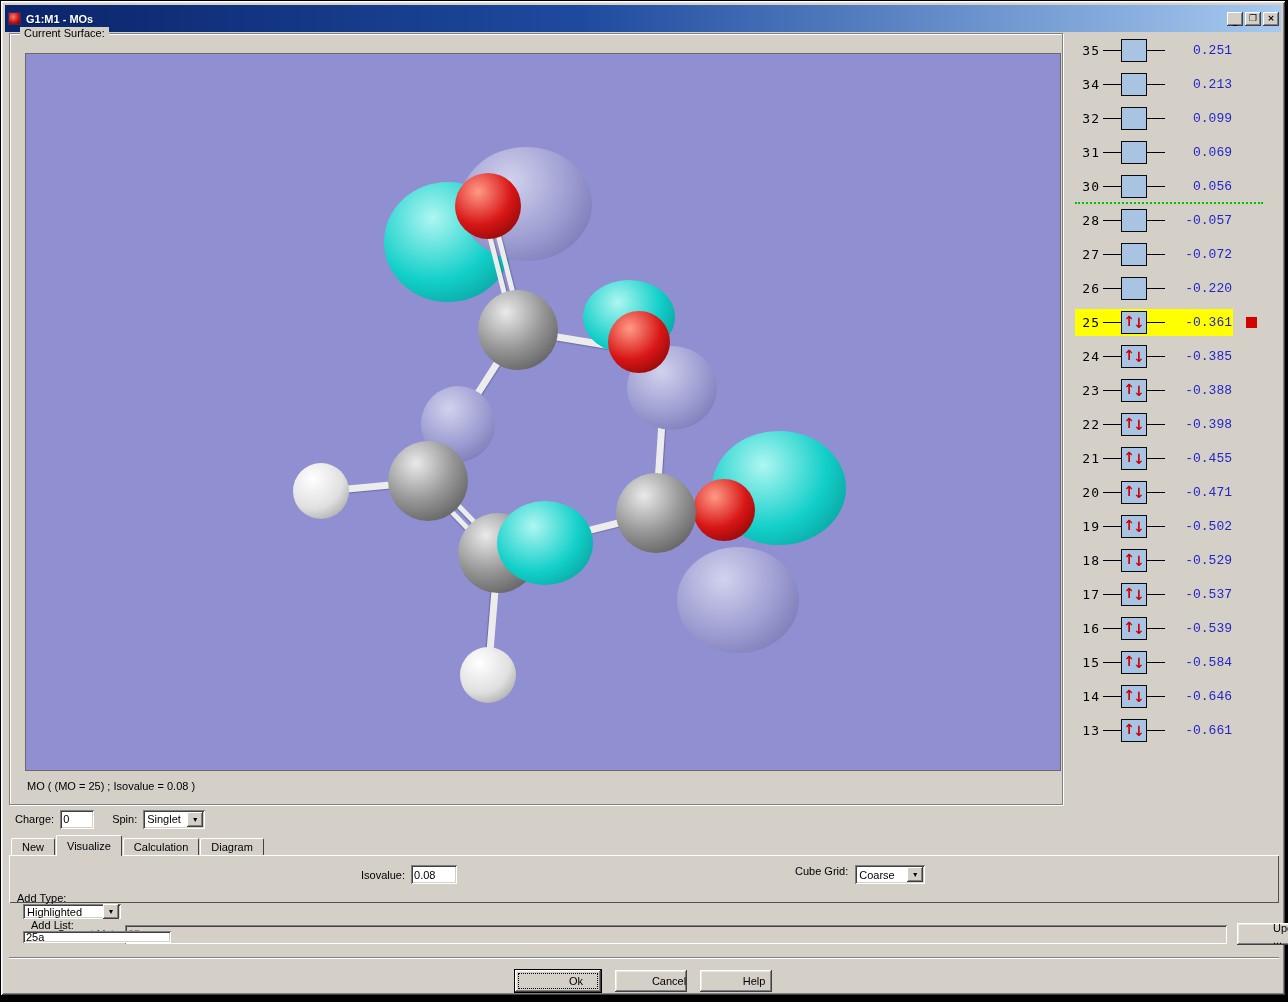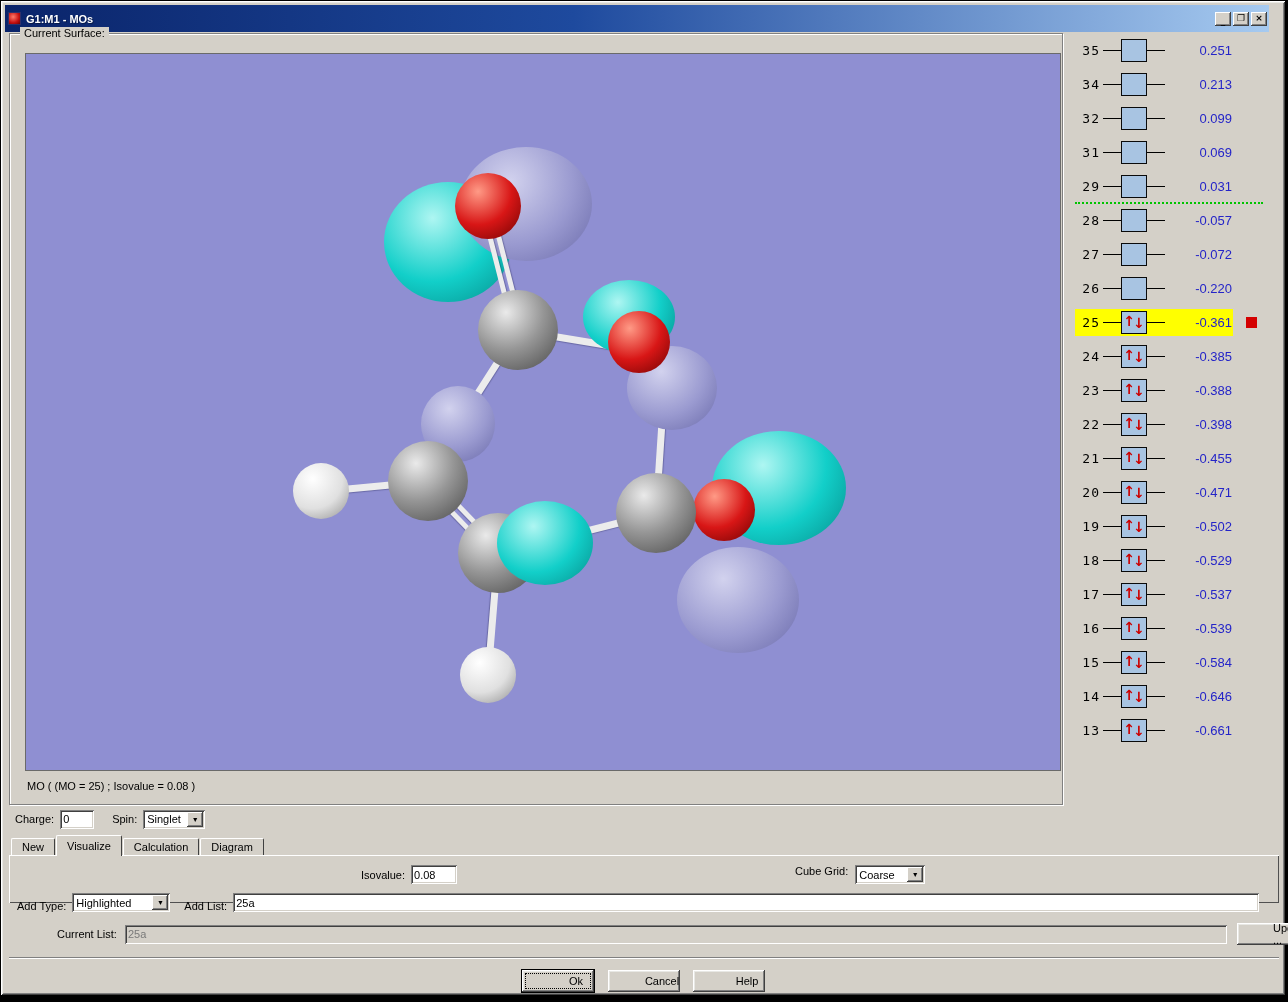--- a/index.html
+++ b/index.html
@@ -8,21 +8,21 @@
     font-family:"Liberation Sans",sans-serif; font-size:11px; color:#000;
     position:relative; overflow:hidden;
   }
   #window {
     position:absolute; left:1px; top:1px; width:1284px; height:994px;
     background:#d4d0c8;
     box-shadow: inset 1px 1px 0 #ffffff, inset -1px -1px 0 #404040, inset 2px 2px 0 #e8e8e4, inset -2px -2px 0 #808080;
   }
   
   .titlebar {
-    position:absolute; left:4px; top:4px; right:16px; height:27px;
+    position:absolute; left:4px; top:4px; right:4px; height:27px;
     background:linear-gradient(90deg,#0a246a 0%,#1e4a9e 45%,#a6caf0 100%);
     display:flex; align-items:center; padding:12px 2px; box-sizing:border-box;
   }
   .app-icon { width:13px; height:13px; margin-left:1px;
     background:radial-gradient(circle at 38% 35%, #ff7a6a, #c41010 60%, #6e0000);
     border:1px solid #30306a; box-sizing:border-box; }
   .title-text { color:#fff; font-weight:bold; font-size:11px; margin-left:5px; flex:1;
     text-shadow:1px 1px 0 rgba(0,0,0,.35); white-space:nowrap; overflow:hidden; }
   .tb-btn { width:16px; height:14px; background:#d4d0c8; margin-left:2px;
     box-shadow: inset -1px -1px 0 #404040, inset 1px 1px 0 #ffffff, inset -2px -2px 0 #808080;
@@ -55,21 +55,21 @@
   .mo-row.sel .mo-main { background:#ffff00; }
   .mo-num { width:24px; text-align:right; font-family:"DejaVu Sans Mono",monospace;
     font-size:13px; margin-right:3px; letter-spacing:1px; }
   .mo-line { width:18px; height:1px; background:#000; }
   .mo-box { width:26px; height:23px; background:#a8c4e2; border:1px solid #0a0a0a;
     box-sizing:border-box; display:flex; align-items:center; justify-content:center; }
   .ar { color:#cc0000; font-size:14px; font-weight:bold; line-height:1;
     font-family:"DejaVu Sans",sans-serif; }
   .ar.up { transform:translateY(-1px); }
   .ar.dn { transform:translateY(1px); margin-left:-2px; }
-  .mo-energy { width:64px; text-align:right; font-family:Liberation Sans, sans-serif;
+  .mo-energy { width:64px; text-align:right; font-family:Liberation Mono, monospace;
     font-size:13px; color:#2424c8; margin-left:3px; }
   .mo-flag { width:11px; height:11px; background:#d40000; margin-left:13px; }
   .zero-line { height:0; border-top:2px dotted #00c400; width:188px; margin:-1px 0; }
   
   .field {
     background:#fff; border:none; height:19px; padding:0 3px; box-sizing:border-box;
     font:11px "Liberation Sans",sans-serif; color:#000;
     box-shadow: inset 1px 1px 0 #808080, inset -1px -1px 0 #ffffff, inset 2px 2px 0 #404040, inset -2px -2px 0 #d4d0c8;
   }
   .field.disabled { background:#d4d0c8; color:#7a7a7a; }
@@ -80,34 +80,34 @@
   .sel-text { flex:1; white-space:nowrap; overflow:hidden; }
   .sel-btn { width:16px; height:15px; margin:0 2px 0 4px; background:#d4d0c8; flex:none;
     box-shadow: inset -1px -1px 0 #404040, inset 1px 1px 0 #ffffff, inset -2px -2px 0 #808080;
     display:flex; align-items:center; justify-content:center; font-size:7px; line-height:1; }
   .gv-label { white-space:nowrap; }
   .btn {
     width:72px; height:22px; background:#d4d0c8; position:relative; box-sizing:border-box;
     box-shadow: inset -1px -1px 0 #404040, inset 1px 1px 0 #ffffff, inset -2px -2px 0 #808080, inset 2px 2px 0 #e8e8e4;
     display:flex; align-items:center; justify-content:center;padding-left:36px;
   }
-  .btn.default { border:1px solid #000; width:74px; height:24px; }
+  .btn.default { border:1px solid #000; width:88px; height:24px; }
   .focus-rect { position:absolute; left:3px; right:3px; top:3px; bottom:3px; border:1px dotted #000; }
   
   #charge-row { position:absolute; left:14px; top:808px; height:20px; display:flex; align-items:center; }
   #tab-bar { position:absolute; left:10px; top:834px; height:21px; display:flex; align-items:flex-start;justify-content:flex-end; }
   .tab { box-sizing:border-box; height:18px; margin-top:3px; margin-right:1px; padding:2px 10px 0;
     background:#d4d0c8; border:1px solid; border-color:#ffffff #404040 #808080 #ffffff; border-bottom:none;
     border-radius:2px 2px 0 0; }
   .tab.active { height:21px; margin-top:0; padding-top:4px; position:relative; z-index:3; }
   #tab-panel { position:absolute; left:8px; top:854px; width:1270px; height:48px; background:#d4d0c8;
     box-shadow: inset 1px 1px 0 #ffffff, inset -1px -1px 0 #505050; z-index:1; }
   .iso-group  { position:absolute; left:352px; top:10px; display:flex; align-items:center; }
   .grid-group { position:absolute; left:786px; top:10px; display:flex; align-items:flex-start; }
-  .addtype-row { position:absolute; left:8px; top:37px; right:20px; height:20px; display:flex; align-items:flex-end; }
+  .addtype-row { position:absolute; left:8px; top:37px; right:20px; height:20px; display:flex; align-items:flex-start;flex-direction:column; }
   #current-row { position:absolute; left:16px; top:923px; width:1260px; height:20px; display:flex; align-items:center;margin-left:40px; }
   #divider { position:absolute; left:8px; top:956px; width:1270px; height:1px; background:#808080;
     box-shadow:0 1px 0 #ffffff; }
   #button-row { position:absolute; left:0; top:968px; width:100%; display:flex; justify-content:center; gap:13px; align-items:center; }
 </style>
 </head>
 <body>
 
 <div id="window">
 
@@ -195,25 +195,25 @@
         <div class="mo-main">
           <span class="mo-num">31</span>
           <span class="mo-line"></span>
           <span class="mo-box"></span>
           <span class="mo-line"></span>
           <span class="mo-energy">0.069</span>
         </div>
       </div>
       <div class="mo-row">
         <div class="mo-main">
-          <span class="mo-num">29</span>
-          <span class="mo-line"></span>
-          <span class="mo-box"></span>
-          <span class="mo-line"></span>
-          <span class="mo-energy">0.031</span>
+          <span class="mo-num">30</span>
+          <span class="mo-line"></span>
+          <span class="mo-box"></span>
+          <span class="mo-line"></span>
+          <span class="mo-energy">0.056</span>
         </div>
       </div>
       <div class="zero-line"></div>
       <div class="mo-row">
         <div class="mo-main">
           <span class="mo-num">28</span>
           <span class="mo-line"></span>
           <span class="mo-box"></span>
           <span class="mo-line"></span>
           <span class="mo-energy">-0.057</span>

